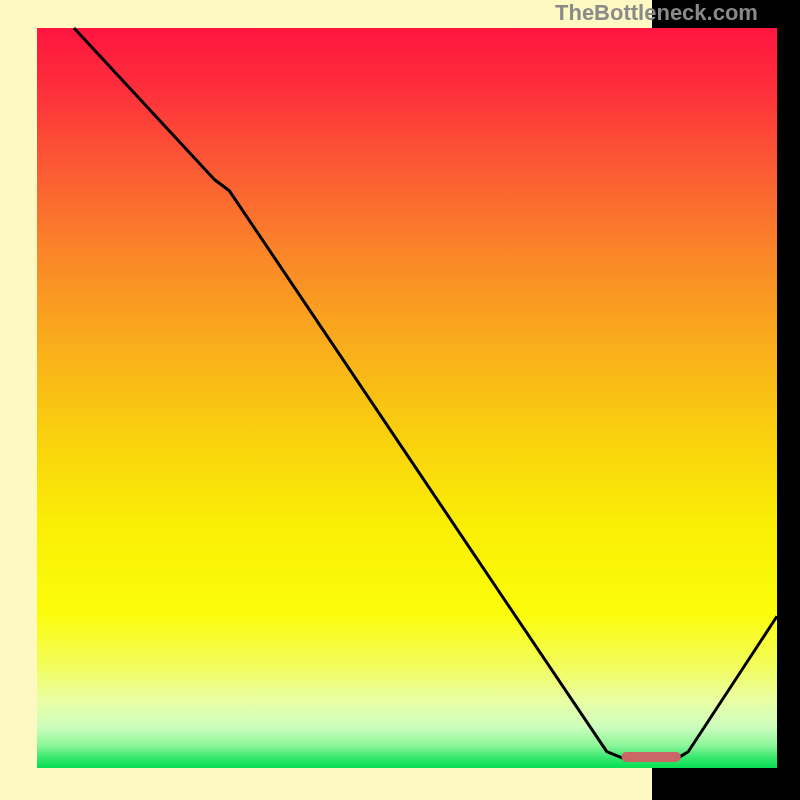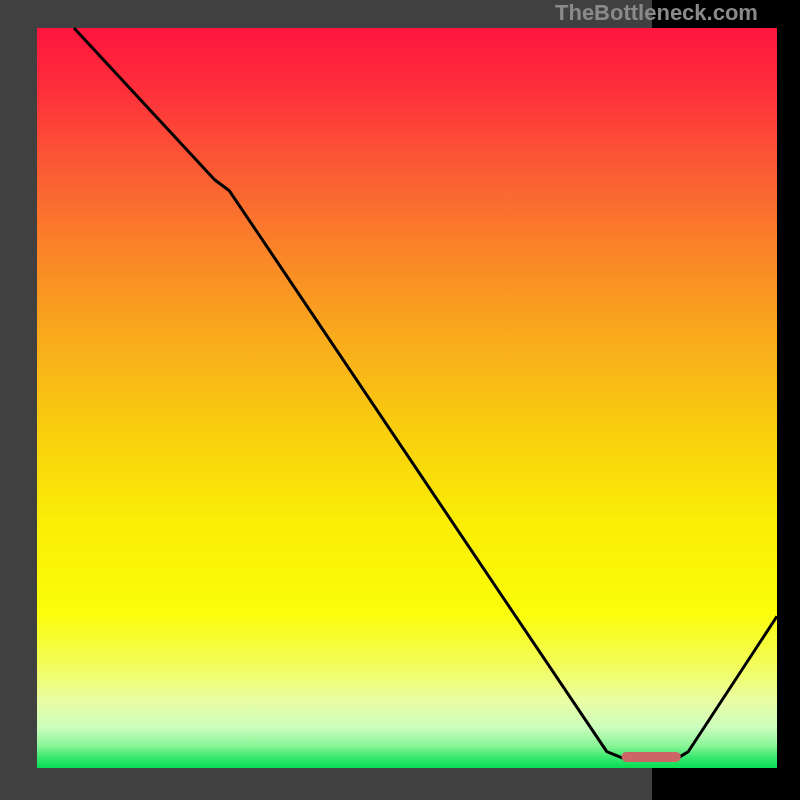--- a/index.html
+++ b/index.html
@@ -7,21 +7,21 @@
     padding: 0;
     width: 800px;
     height: 800px;
     background: #000;
     overflow: hidden;
   }
   .wrap {
     position: relative;
     width: 652px;
     height: 800px;
-    background: #404040;
+    background: #fef9c3;
     text-align: center;
   }
   .watermark {
     position: absolute;
     color: #8a8a8a;
     font-family: Arial, Helvetica, sans-serif;
     font-size: 22px;
     font-weight: 600;
   }
   svg { display: block; }

